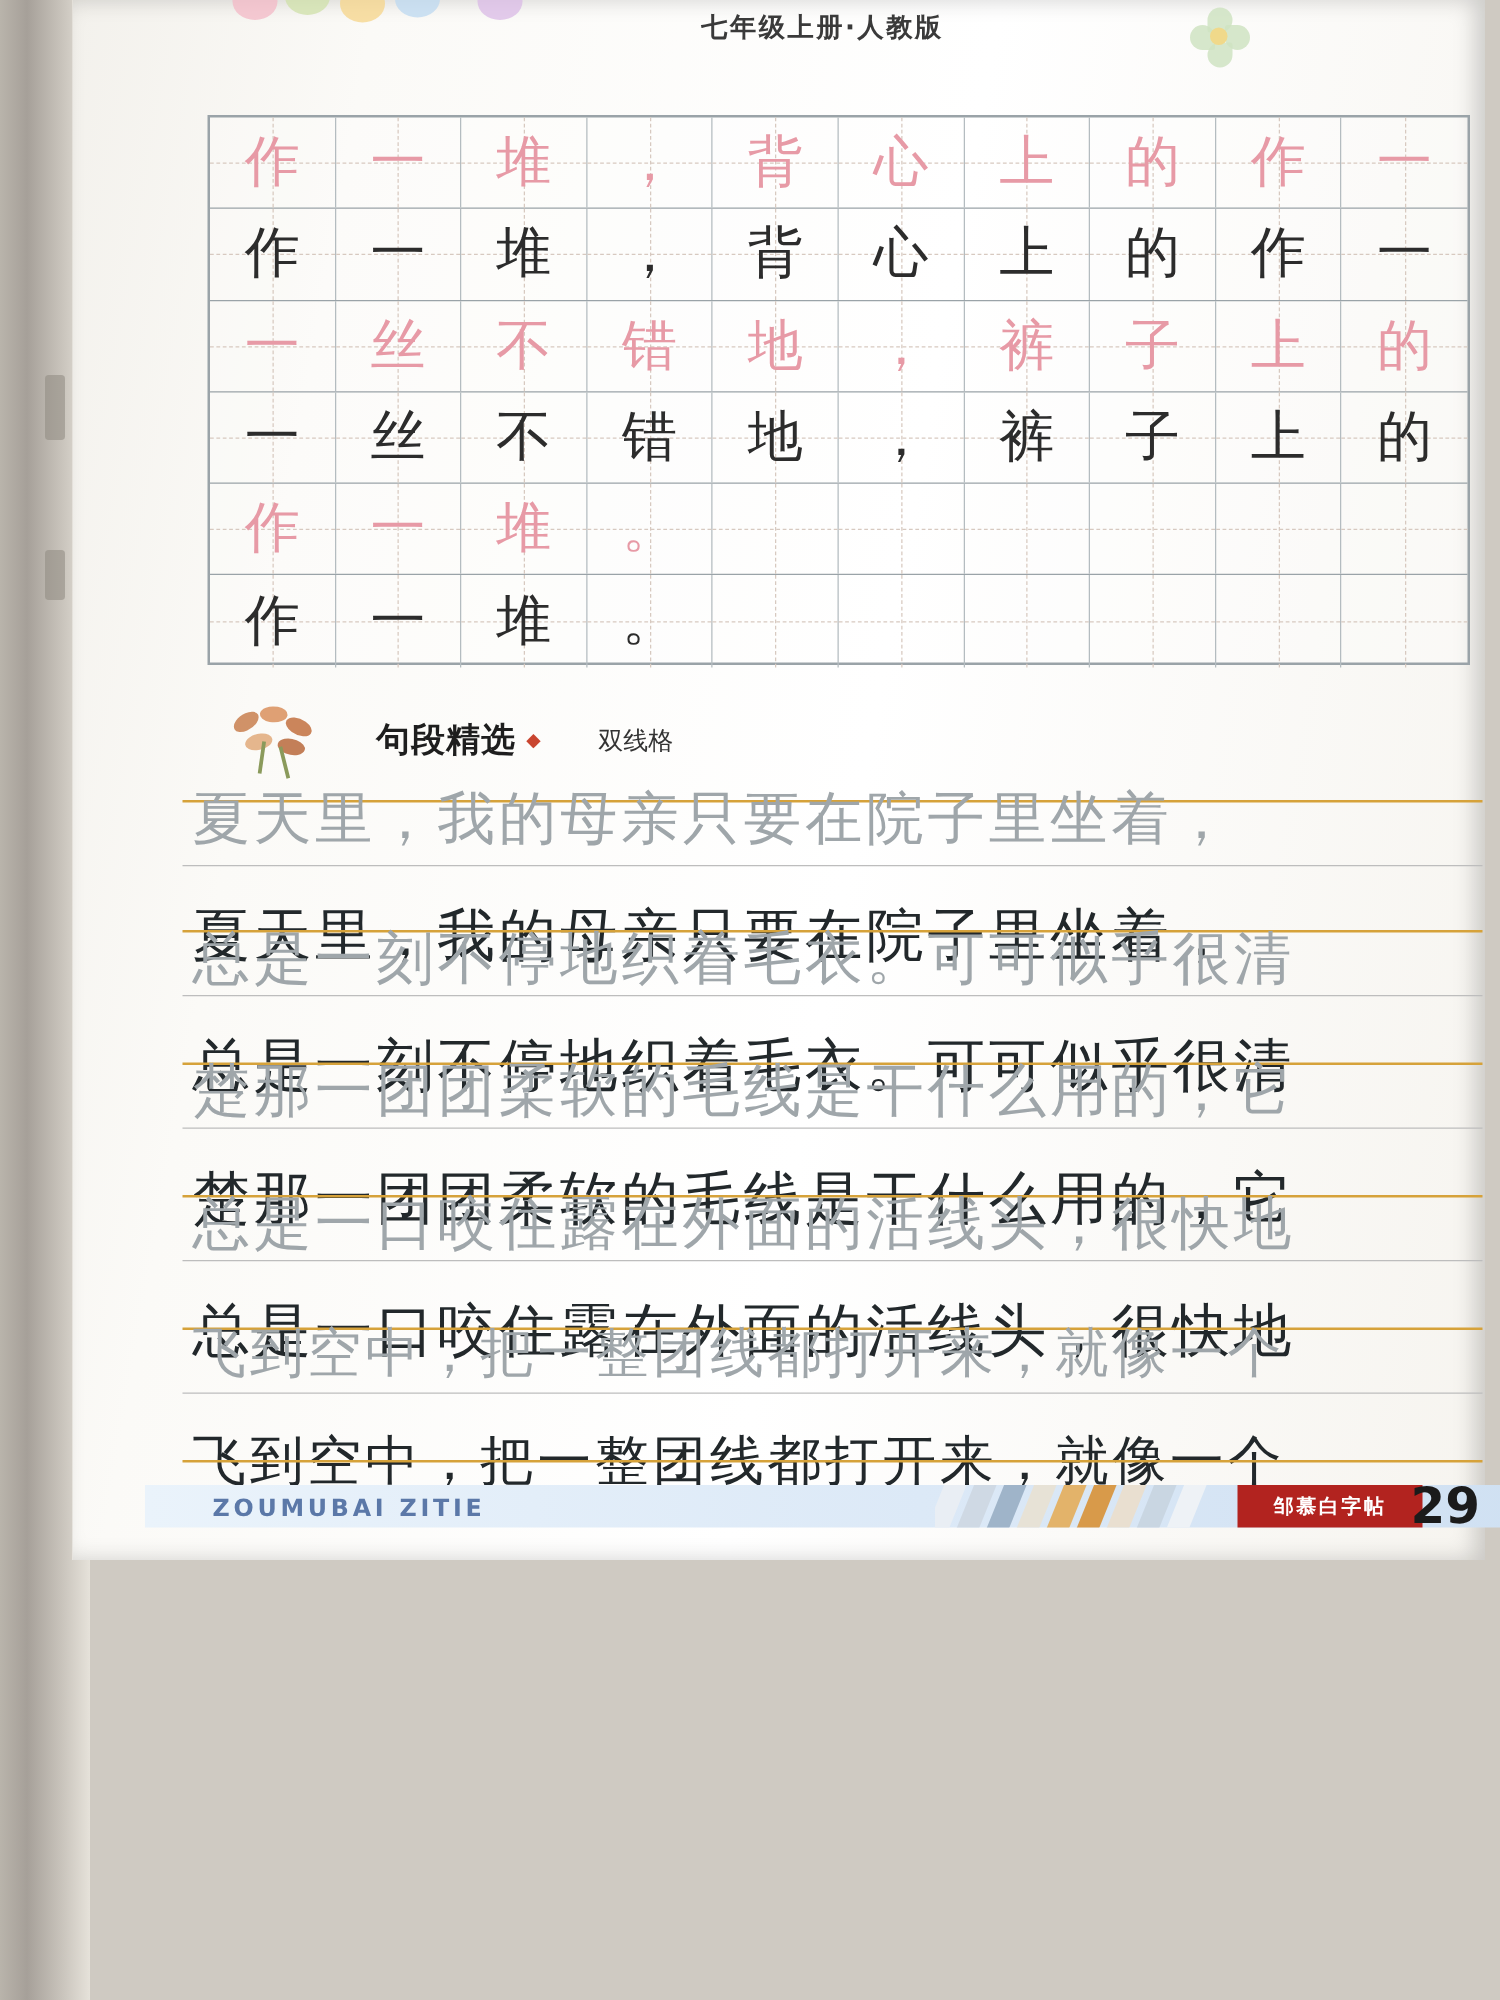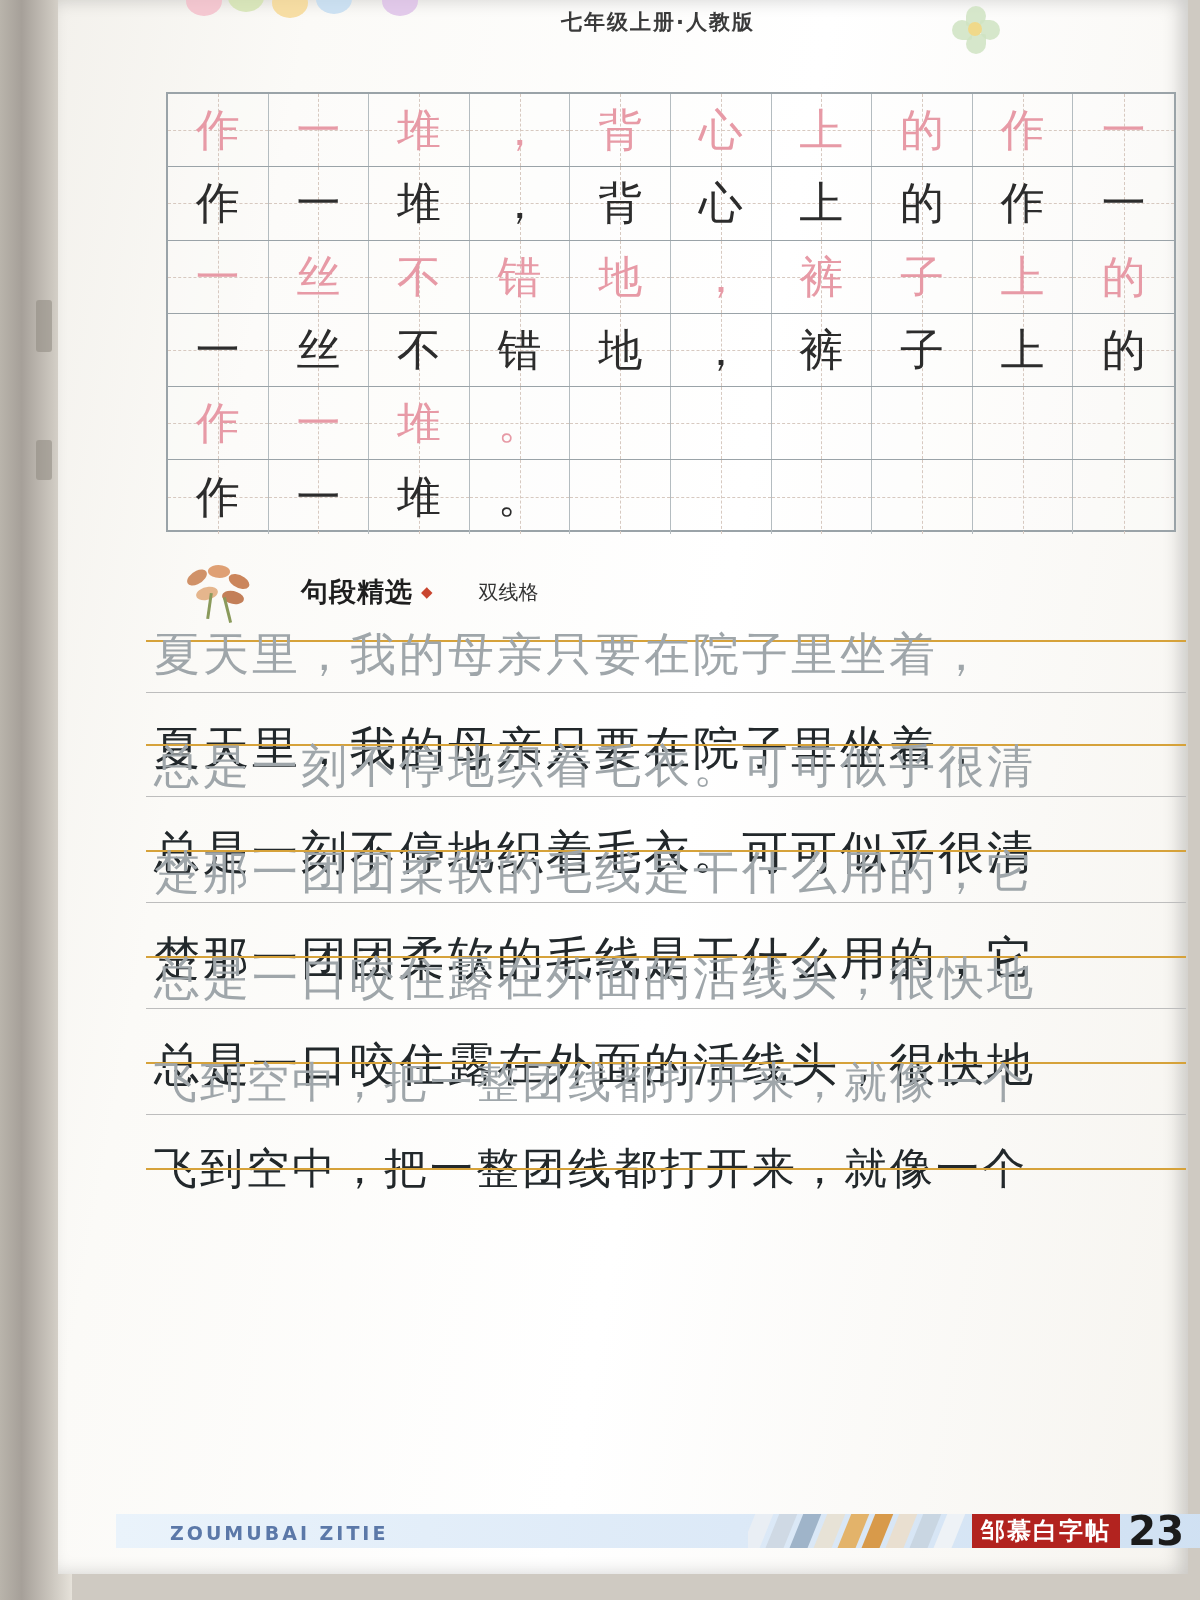--- a/index.html
+++ b/index.html
@@ -16,21 +16,21 @@
     height: 1600px;
     overflow: hidden;
     background: #cfcac2;
   }
   
   .sheet {
     position: absolute;
     left: 58px;
     top: 0;
     width: 1130px;
-    height: 1574px;
+    height: 1248px;
     background: linear-gradient(100deg, #f3f1ec 0%, #fbfaf7 18%, #ffffff 55%, #f6f4ef 100%);
     box-shadow: -8px 0 18px rgba(0,0,0,0.18) inset;
   }
   
   .spine {
     position: absolute;
     left: 0;
     top: 0;
     width: 72px;
     height: 1600px;
@@ -286,31 +286,31 @@
   }
   .stripe {
     position: absolute;
     top: -4px;
     width: 18px;
     height: 44px;
     transform: skewX(-22deg);
   }
   .brand-badge {
     position: absolute;
-    right: 126px;
+    right: 108px;
     bottom: 26px;
     width: 148px;
     height: 34px;
     background: #b2231f;
     color: #fff;
     display: flex;
     align-items: center;
     justify-content: center;
     font-family: "DejaVu Sans", sans-serif;
-    font-size: 24px;
+    font-size: 16px;
     font-weight: 700;
     letter-spacing: 2px;
   }
   .page-num {
     position: absolute;
     right: 62px;
     bottom: 20px;
     font-family: "DejaVu Sans", sans-serif;
     font-size: 40px;
     font-weight: 700;
@@ -725,18 +725,18 @@
         <div class="stripe" style="left:24px;background:#cfd9e4;"></div>
         <div class="stripe" style="left:48px;background:#9fb4c9;"></div>
         <div class="stripe" style="left:72px;background:#e7e2d6;"></div>
         <div class="stripe" style="left:96px;background:#e3b36a;"></div>
         <div class="stripe" style="left:120px;background:#d89a4a;"></div>
         <div class="stripe" style="left:144px;background:#e9dfd0;"></div>
         <div class="stripe" style="left:168px;background:#c9d6e2;"></div>
         <div class="stripe" style="left:192px;background:#eef2f6;"></div>
       </div>
       <div class="brand-badge">邹慕白字帖</div>
-      <div class="page-num">23</div>
+      <div class="page-num">29</div>
 
     </div>
 
   </div>
 </div>
 
 </body></html>

